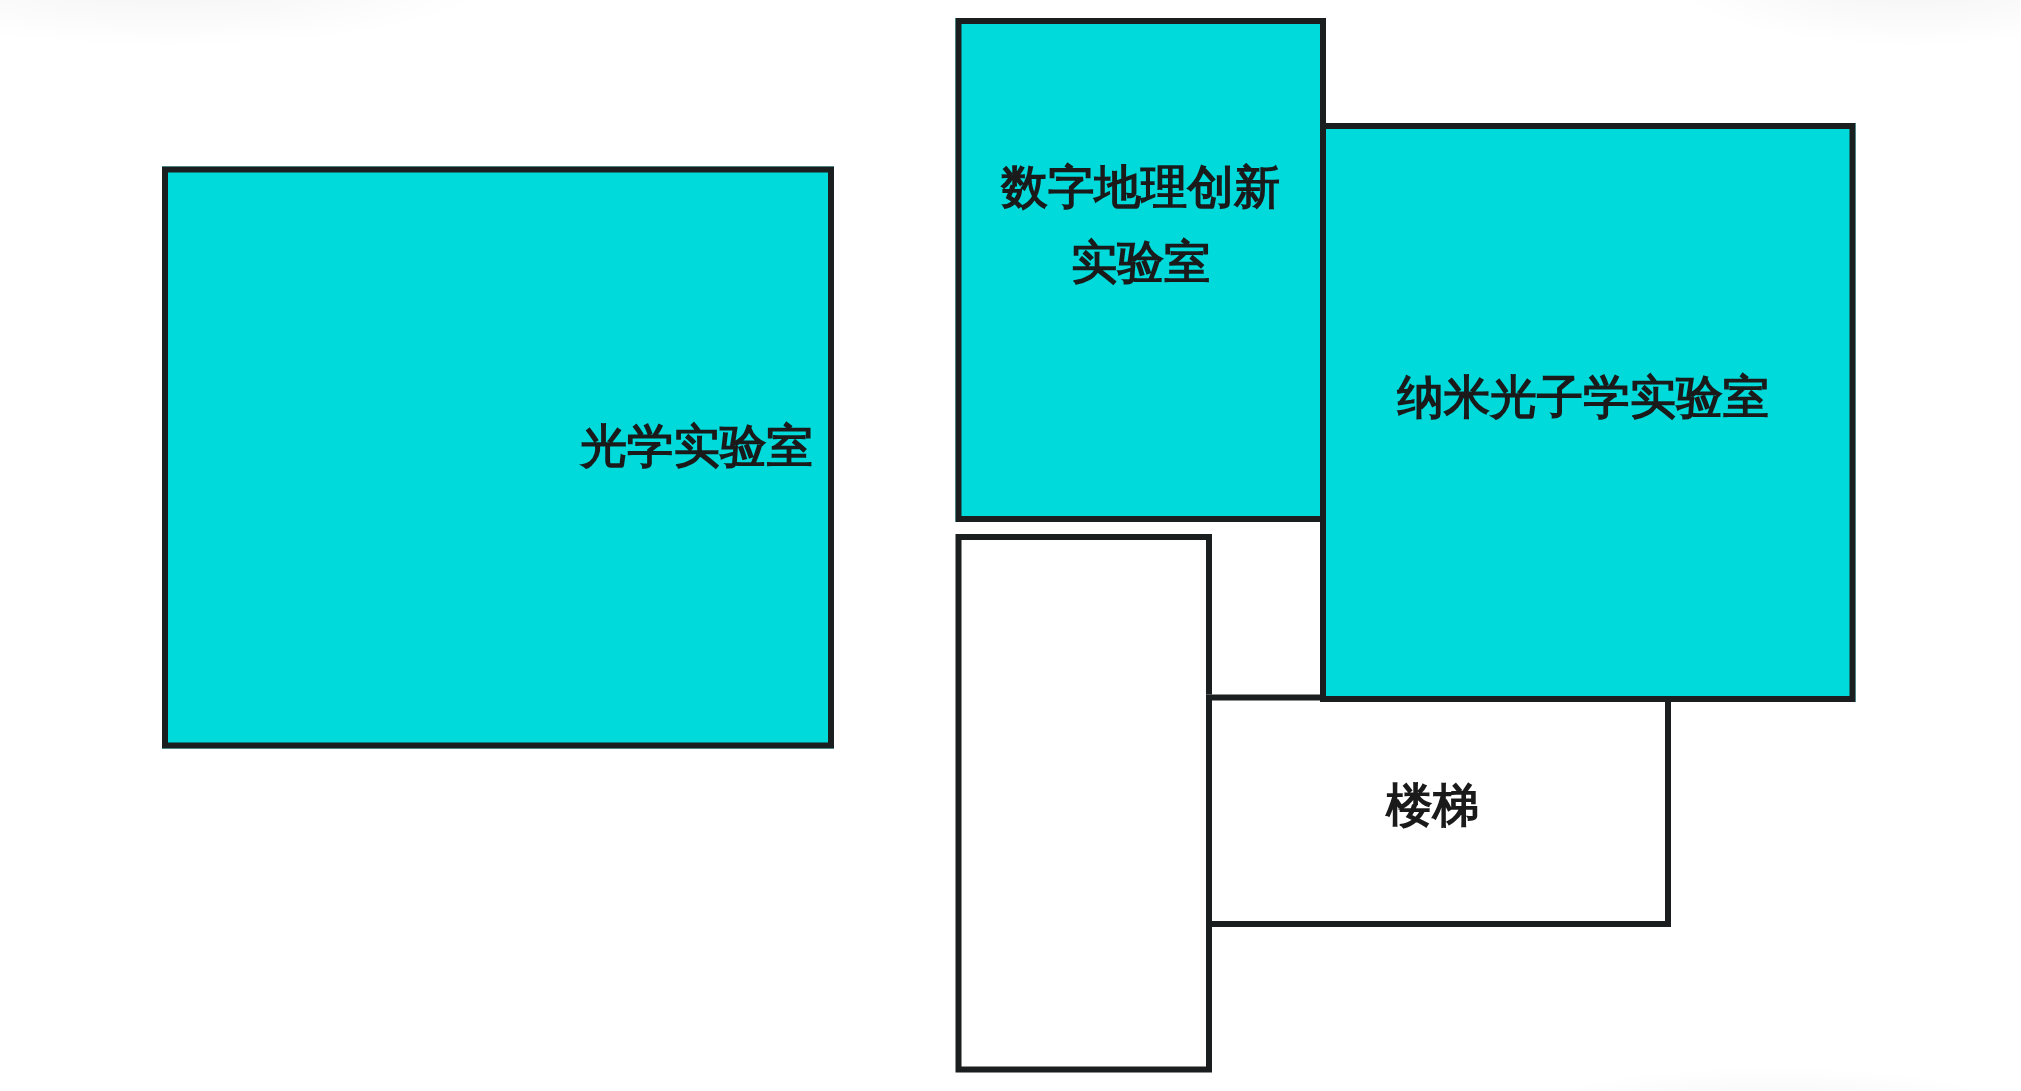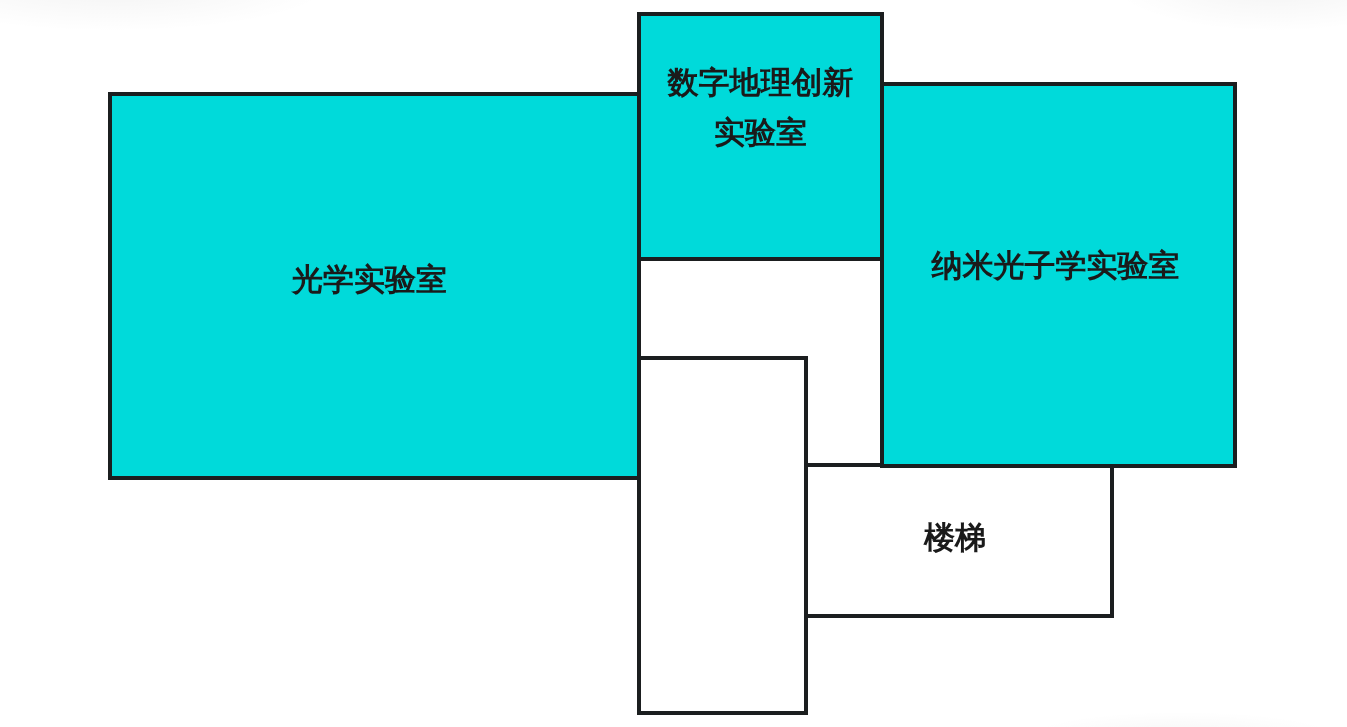--- a/index.html
+++ b/index.html
@@ -44,24 +44,24 @@
       justify-content: center;
       text-align: center;
       color: #1a1a1a;
       font-weight: bold;
       font-size: 31px;
       line-height: 1.6;
     }
     .room.lab { background: #00dada; }
     .room.plain { background: #ffffff; }
 
-    #optical-lab  { left: 108px; top: 92px; width: 533px; height: 388px; z-index: 1; }
+    #optical-lab  { left: 108px; top: 111px; width: 448px; height: 388px; z-index: 1; justify-content: flex-end; }
     #corridor     { left: 637px; top: 356px; width: 171px; height: 359px; z-index: 1; }
     #stairs       { left: 804px; top: 463px; width: 310px; height: 155px; z-index: 2; }
-    #geo-lab      { left: 637px; top: 12px;  width: 247px; height: 249px; z-index: 3; }
+    #geo-lab      { left: 637px; top: 12px;  width: 247px; height: 336px; z-index: 3; }
     #nano-lab     { left: 880px; top: 82px;  width: 357px; height: 386px; z-index: 3; }
 
     #geo-lab .label { padding-bottom: 58px; width: 210px; }
     #nano-lab .label { padding-bottom: 18px; padding-right: 6px; }
     #optical-lab .label { padding-bottom: 12px; padding-right: 10px; }
     #stairs .label { padding-bottom: 6px; padding-right: 8px; text-align: center; }
   </style>
 </head>
 <body>
 

